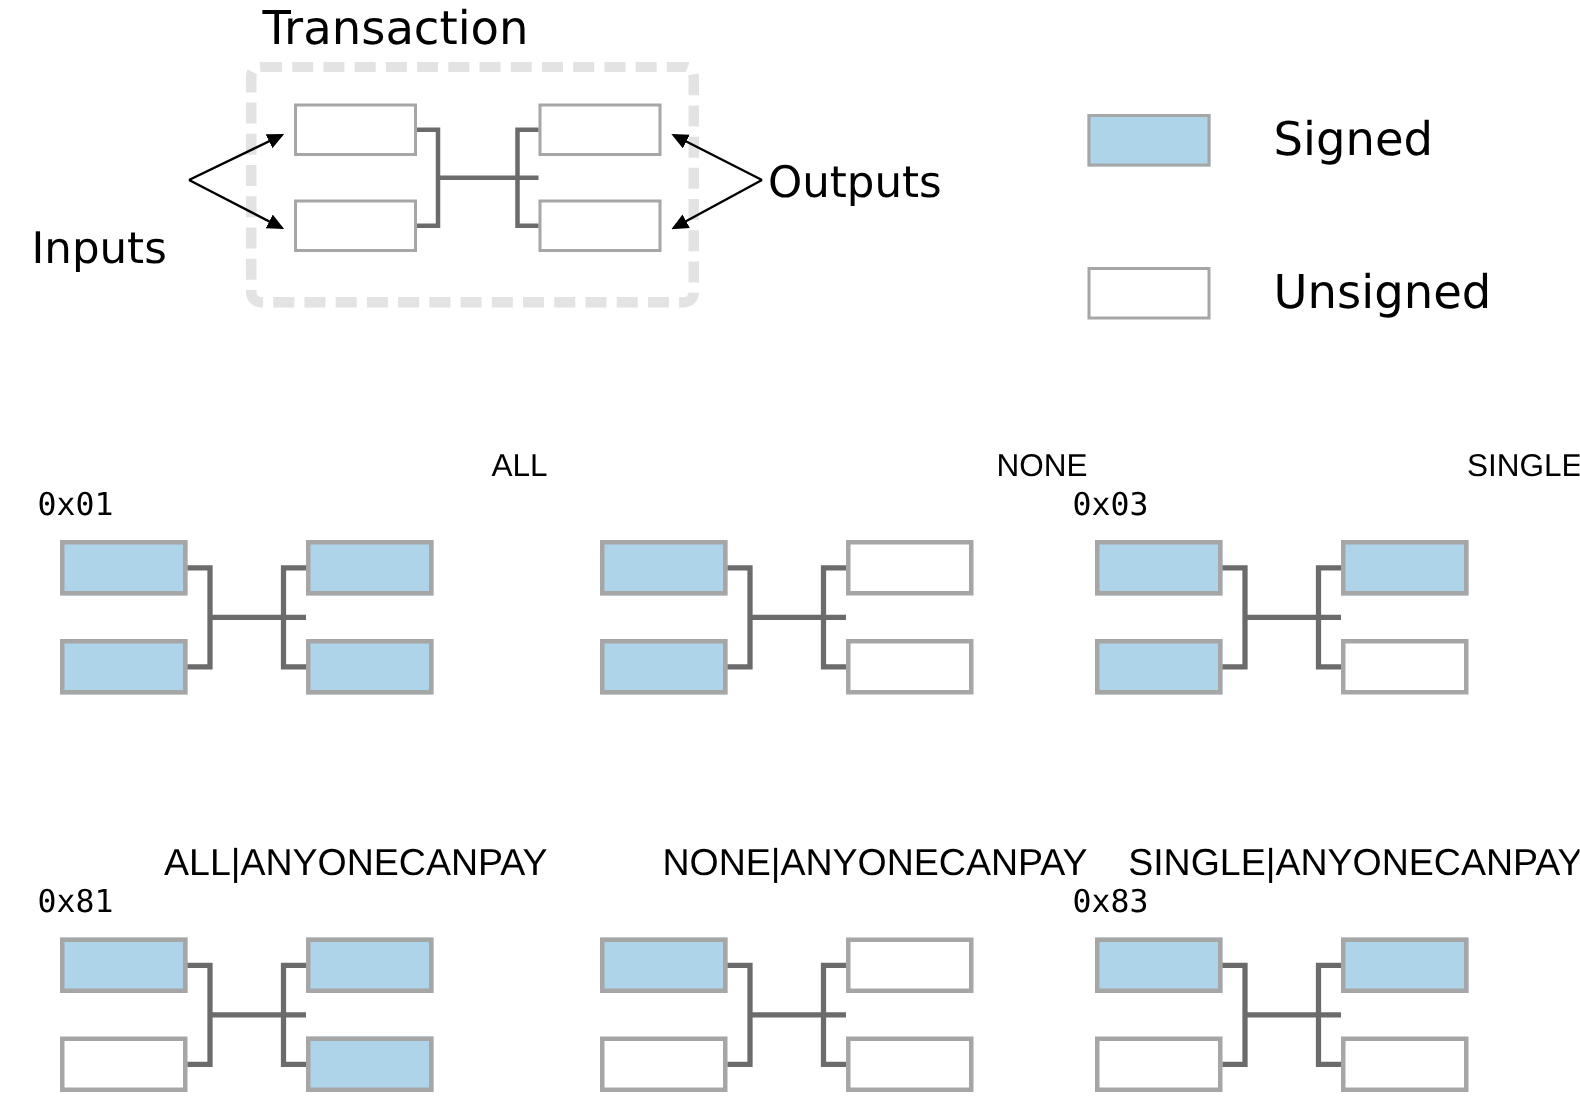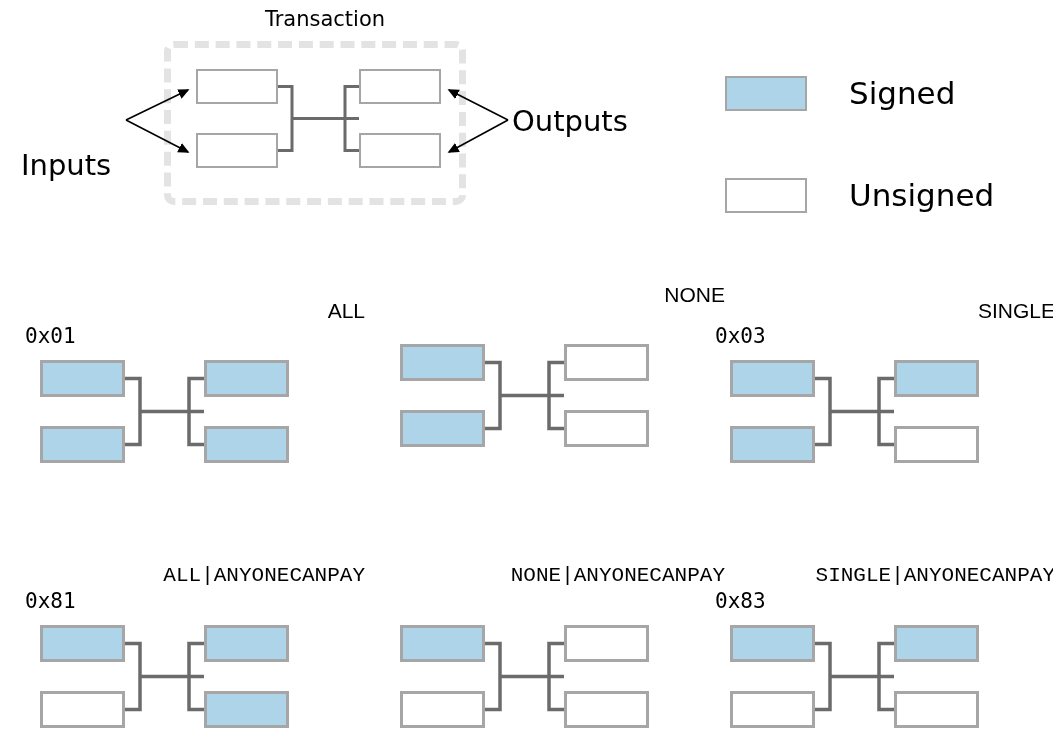--- a/index.html
+++ b/index.html
@@ -17,22 +17,22 @@
   }
 
   
   #tx-group { position: absolute; left: 0; top: 0; width: 680px; height: 230px; }
 
   #tx-title {
     position: absolute;
     left: 175px;
     top: 2px;
     width: 300px;
-    text-align: center;
-    font-size: 21px;
+    text-align: left;
+    font-size: 31px;
     line-height: 34px;
     white-space: nowrap;
     font-family: "DejaVu Sans", sans-serif;
   }
 
   #tx-dashed {
     position: absolute;
     left: 164px;
     top: 41px;
     width: 302px;
@@ -126,28 +126,28 @@
   }
   .flag-box.signed { background: #aed4ea; }
 
   .box-in-0  { left: 15px;  top: 4px;  }
   .box-in-1  { left: 15px;  top: 70px; }
   .box-out-0 { left: 179px; top: 4px;  }
   .box-out-1 { left: 179px; top: 70px; }
 
   
   #panel-all             { left: 25px;  top: 298px; }
-  #panel-none            { left: 385px; top: 282px; }
+  #panel-none            { left: 385px; top: 298px; }
   #panel-single          { left: 715px; top: 298px; }
   #panel-all-acp         { left: 25px;  top: 563px; }
   #panel-none-acp        { left: 385px; top: 563px; }
   #panel-single-acp      { left: 715px; top: 563px; }
 
   
-  .panel-title.wide { font-size: 21px; letter-spacing: 0px; font-family: Liberation Mono, monospace; }
+  .panel-title.wide { font-size: 25px; letter-spacing: 0px; }
 </style>
 </head>
 <body>
 
 <div id="tx-group">
 
   <div id="tx-title">Transaction</div>
 
   <div id="tx-dashed"></div>
 

